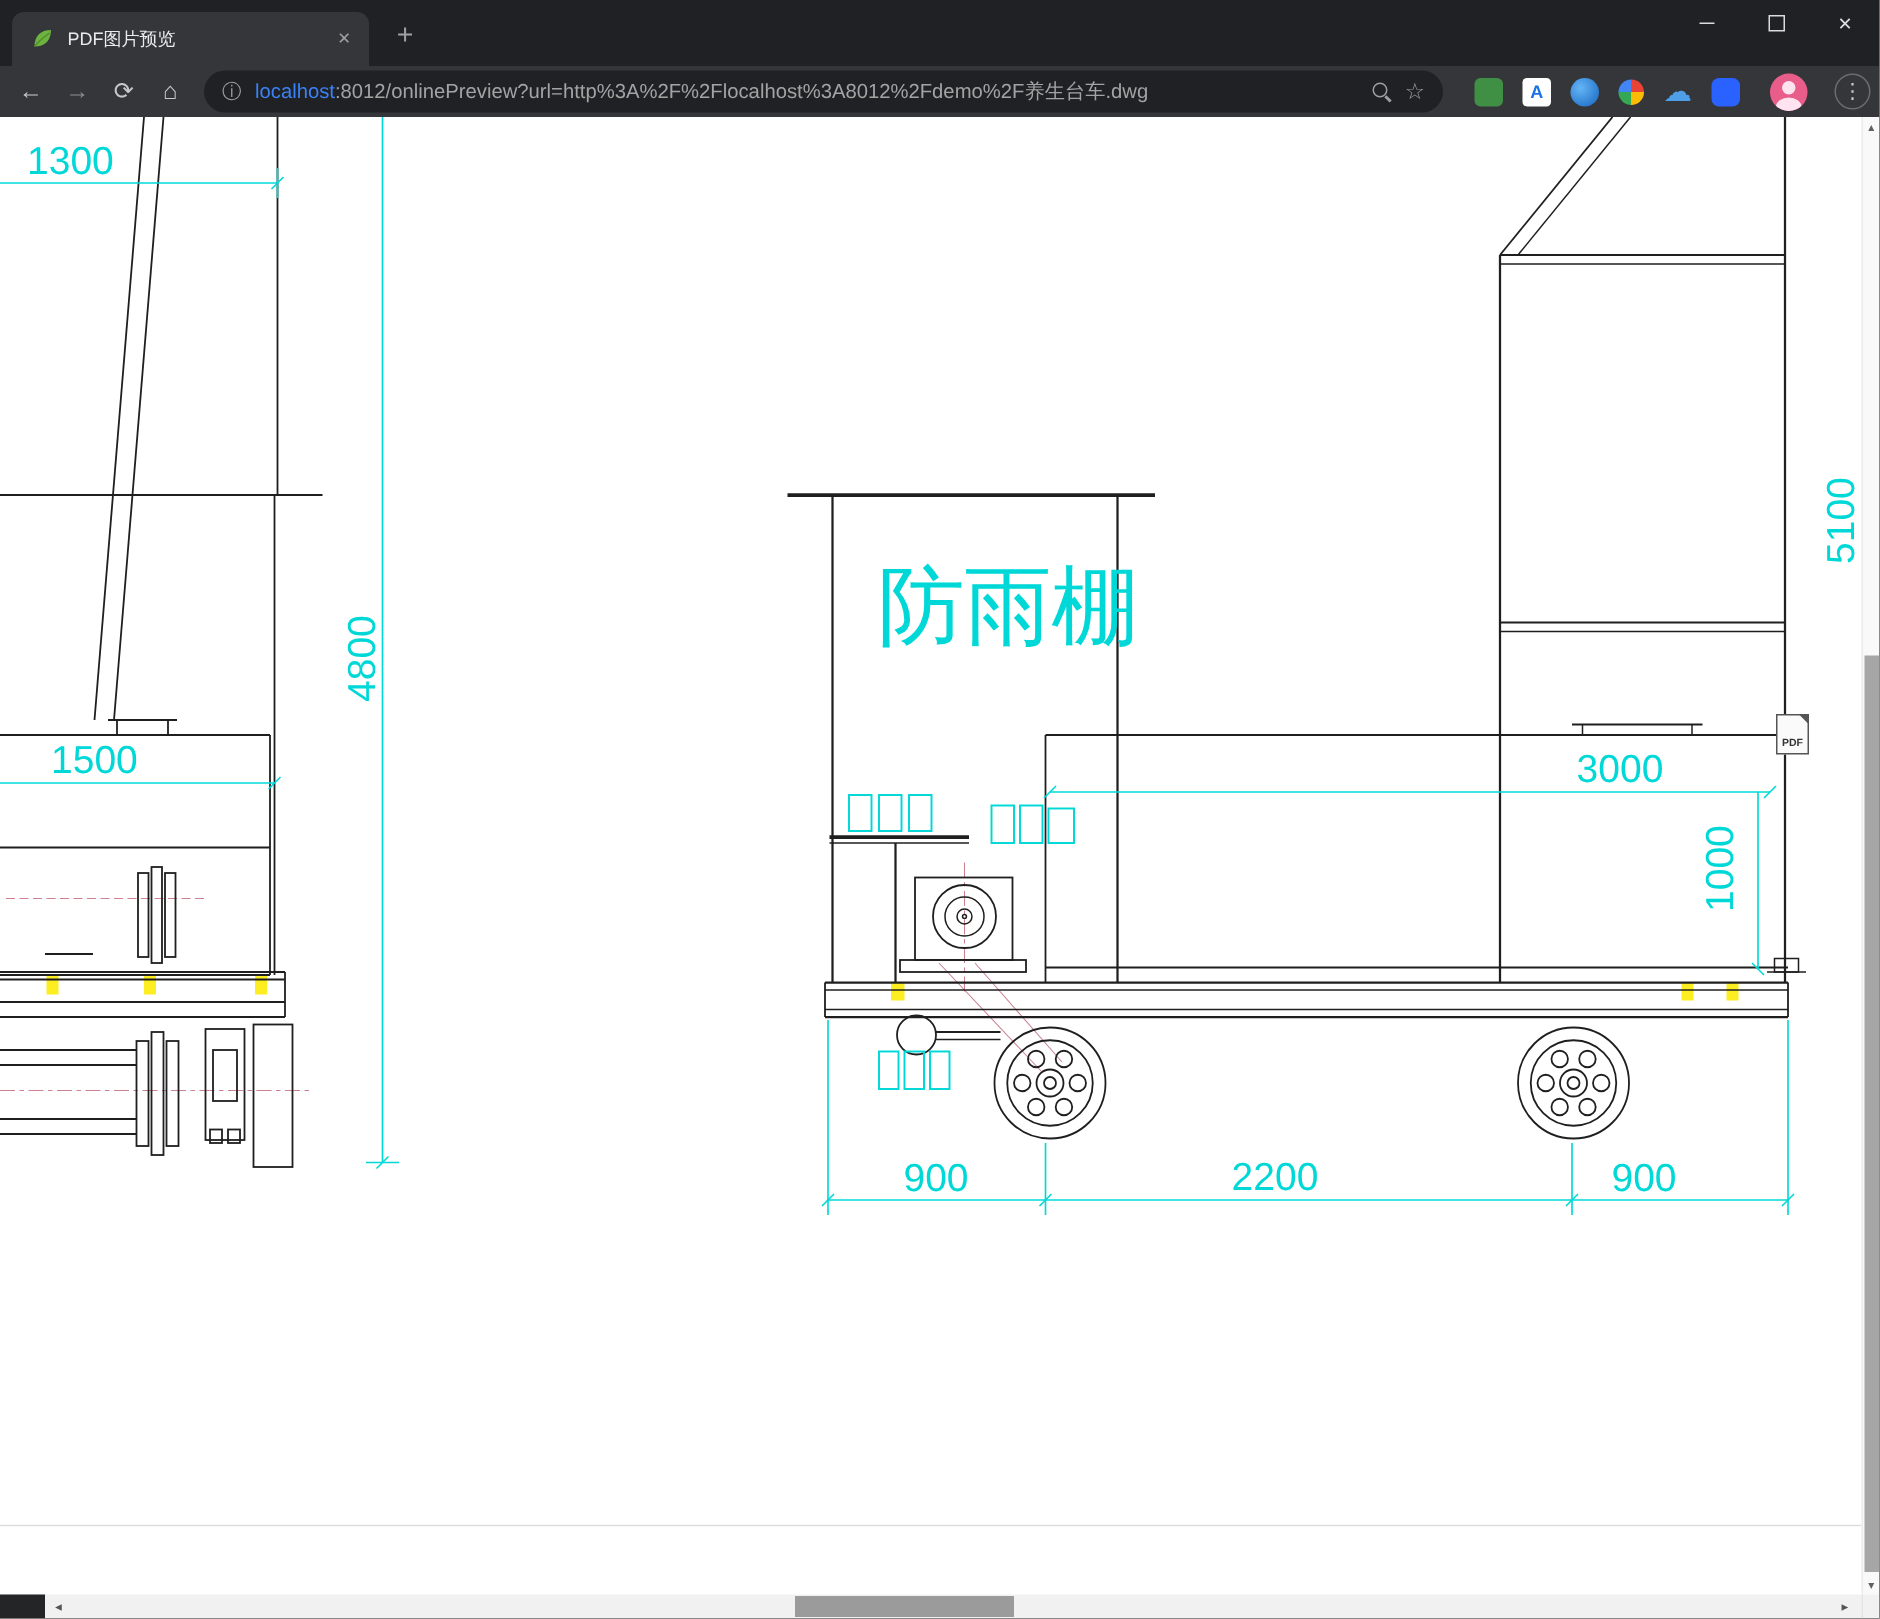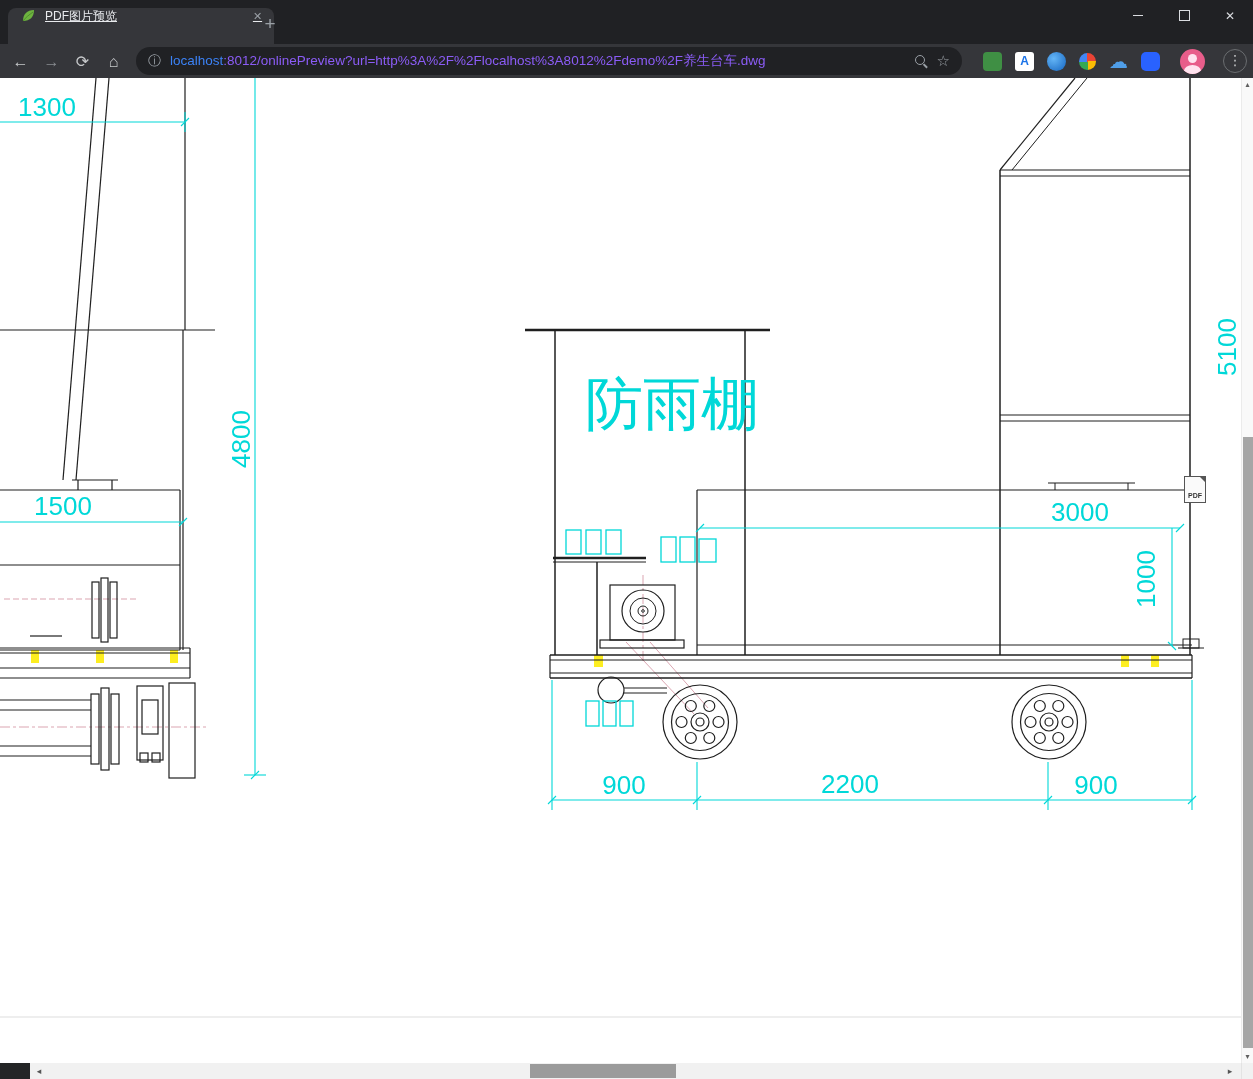--- a/index.html
+++ b/index.html
@@ -1,22 +1,22 @@
 <!DOCTYPE html>
 <html><head>
 <meta charset="utf-8">
 <style>
   html,body{margin:0;padding:0;background:#111;}
   .window{width:1253px;height:1079px;position:relative;background:#fff;overflow:hidden;
           font-family:"Liberation Sans",sans-serif;}
   
   .tabbar{position:absolute;top:0;left:0;right:0;height:44px;background:#202124;}
-  .tab{position:absolute;left:8px;top:8px;width:266px;height:36px;background:#35363a;
-       border-radius:8px 8px 0 0;display:flex;padding:0 8px;
-       box-sizing:border-box;color:#e8eaed;text-decoration:underline;}
+  .tab{position:absolute;left:8px;top:8px;width:238px;height:36px;background:#35363a;
+       border-radius:8px 8px 0 0;display:flex;align-items:center;padding:0 8px;
+       box-sizing:border-box;color:#e8eaed;}
   .favicon{width:16px;height:16px;margin:0 9px 0 4px;flex:0 0 auto;}
   .tab-title{font-size:12px;flex:1;white-space:nowrap;overflow:hidden;}
   .tab-close{width:17px;height:17px;line-height:17px;text-align:center;color:#9aa0a6;
              font-size:11px;border-radius:50%;cursor:pointer;flex:0 0 auto;}
   .new-tab{position:absolute;left:257px;top:12px;width:26px;height:26px;color:#9aa0a6;
            font-size:19px;text-align:center;line-height:24px;cursor:pointer;}
   .win-controls{position:absolute;right:0;top:0;display:flex;}
   .win-btn{width:46px;height:31px;display:flex;align-items:center;justify-content:center;
            color:#dadce0;font-size:12px;cursor:pointer;}
   .glyph-min{width:10px;height:1px;background:#dadce0;display:block;}
@@ -25,21 +25,21 @@
   .toolbar{position:absolute;top:44px;left:0;right:0;height:34px;background:#35363a;
            display:flex;align-items:center;padding:0 8px;box-sizing:border-box;gap:6px;}
   .nav-btn{width:25px;height:25px;color:#c6c8ca;font-size:16px;text-align:center;
            line-height:25px;cursor:pointer;flex:0 0 auto;}
   .nav-btn.dim{color:#8a8d91;}
   .urlbar{height:28px;background:#202124;border-radius:14px;display:flex;align-items:center;
           padding:0 12px;box-sizing:border-box;width:826px;margin-left:4px;flex:0 0 auto;}
   .info-icon{color:#9aa0a6;font-size:13px;margin-right:9px;cursor:pointer;}
   .url-text{font-size:13.5px;white-space:nowrap;overflow:hidden;flex:1;}
   .url-host{color:#3b82f6;}
-  .url-rest{color:#8b5cf6;}
+  .url-rest{color:#a3a3a3;}
   .zoom-icon{margin-left:8px;cursor:pointer;width:16px;height:16px;position:relative;flex:0 0 auto;}
   .mag{width:8px;height:8px;border:1.5px solid #9aa0a6;border-radius:50%;display:block;
        position:absolute;top:2px;left:2px;}
   .mag::after{content:"";position:absolute;width:5px;height:1.5px;background:#9aa0a6;
        transform:rotate(45deg);right:-4px;bottom:-2px;}
   .star{color:#9aa0a6;font-size:15px;margin-left:8px;cursor:pointer;flex:0 0 auto;}
   .ext-row{display:flex;gap:13px;margin-left:15px;align-items:center;flex:0 0 auto;}
   .ext{width:19px;height:19px;display:inline-flex;align-items:center;justify-content:center;
        cursor:pointer;font-size:13px;box-sizing:border-box;}
   .e1{background:#3f8f44;border-radius:4px;}

